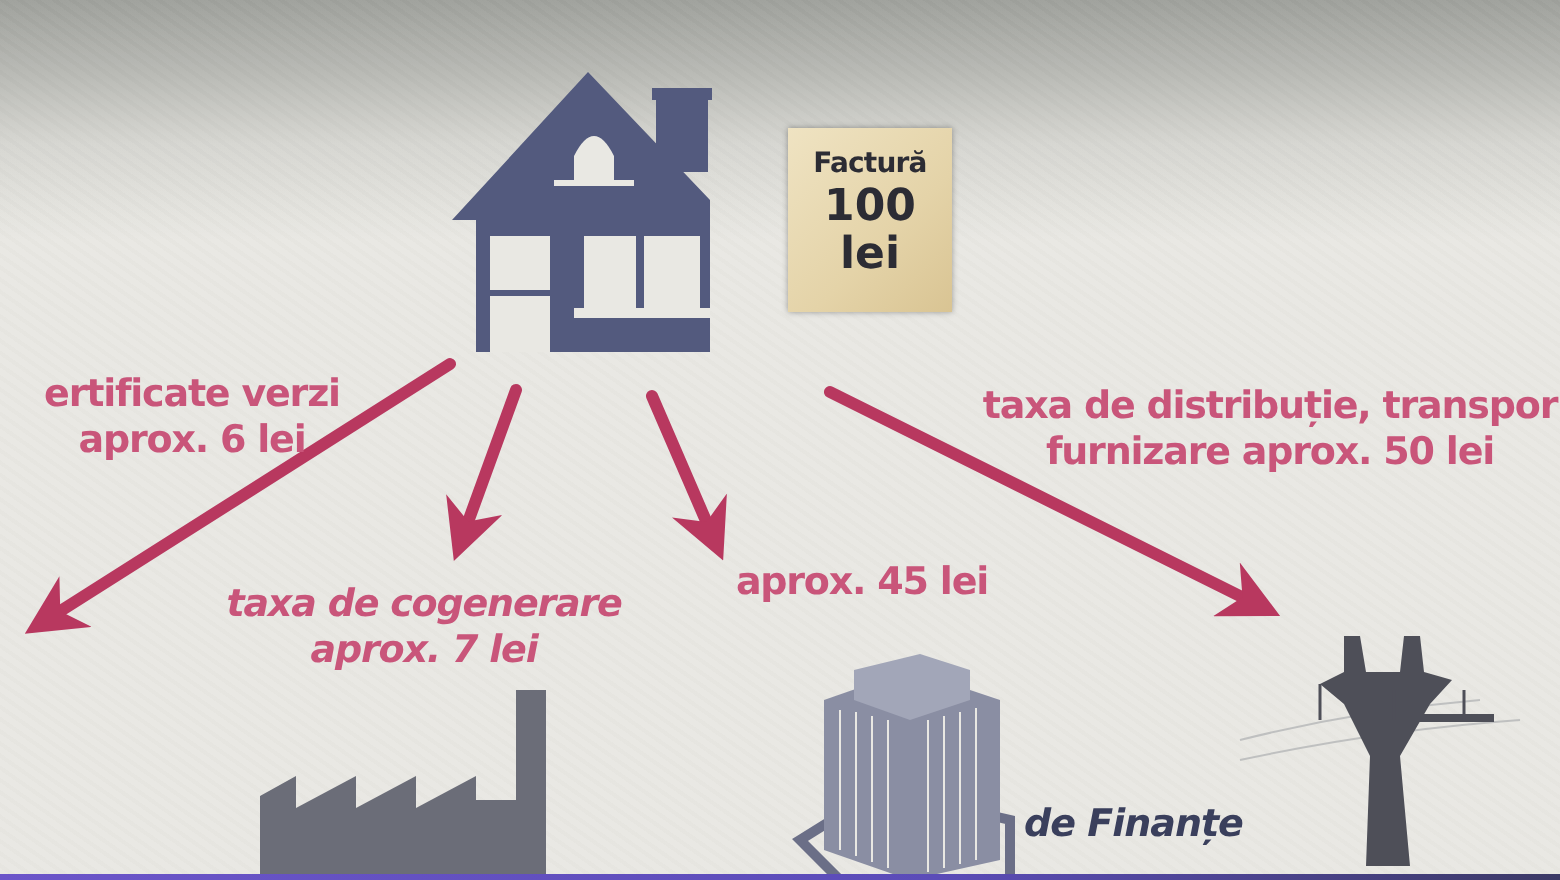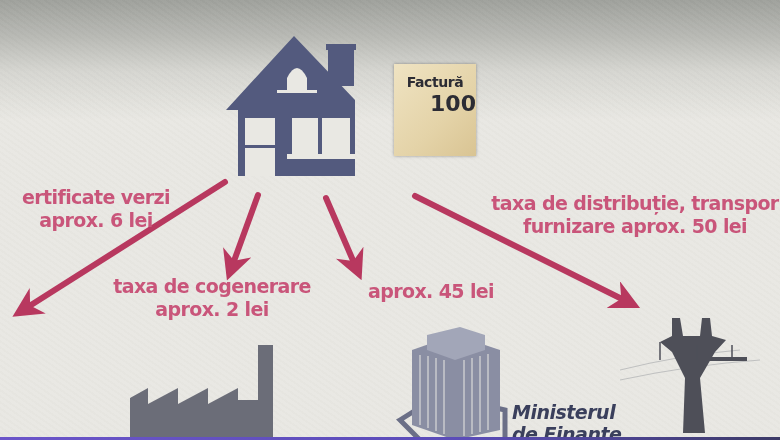--- a/index.html
+++ b/index.html
@@ -25,21 +25,21 @@
     }
     .label span { display: block; }
     .invoice {
       position: absolute; left: 394px; top: 64px; width: 82px; height: 92px;
       background: linear-gradient(135deg, #efe3c2 0%, #e4d3a8 60%, #d9c493 100%);
       box-shadow: 0 0 3px rgba(0,0,0,0.35);
       text-align: center; color: #2c2c34; font-weight: bold;
       font-family: "DejaVu Sans", sans-serif;
     }
     .invoice .t1 { font-size: 14px; margin-top: 10px; letter-spacing: -0.4px; }
-    .invoice .t2 { font-size: 22px; line-height: 24px; margin-top: 2px; text-align: right; }
+    .invoice .t2 { font-size: 22px; line-height: 24px; margin-top: 2px; }
     .invoice .t3 { font-size: 22px; line-height: 24px; }
     .ministry {
       position: absolute; left: 512px; top: 401px; color: #3a3f5c;
       font-style: italic; font-weight: bold; font-size: 19px; line-height: 22px;
       font-family: "DejaVu Sans", sans-serif; letter-spacing: -0.5px;
     }
     .bottom-bar {
       position: absolute; left: 0; top: 437px; width: 780px; height: 3px;
       background: linear-gradient(90deg, #6b55c9 0%, #5b4cb8 60%, #3c3a66 100%);
     }
@@ -114,37 +114,37 @@
         <line x1="660" y1="342" x2="660" y2="360"></line>
         <line x1="697" y1="345" x2="697" y2="360"></line>
         <line x1="732" y1="345" x2="732" y2="360"></line>
       </g>
     </g>
   </svg>
 
   <div class="invoice">
     <div class="t1">Factură</div>
     <div class="t2">100</div>
+    <div class="t3">lei</div>
   </div>
 
   <div class="label" style="left:-4px; top:186px; width:200px;">
     <span>ertificate verzi</span>
     <span>aprox. 6 lei</span>
   </div>
-  <div class="label" style="left:103px; top:275px; width:218px;">
+  <div class="label" style="left:103px; top:291px; width:218px;font-style:italic;">
     <span>taxa de cogenerare</span>
-    <span>aprox. 2 lei</span>
+    <span>aprox. 7 lei</span>
   </div>
   <div class="label" style="left:356px; top:280px; width:150px;">
     <span>aprox. 45 lei</span>
   </div>
   <div class="label" style="left:480px; top:192px; width:310px;">
     <span>taxa de distribuție, transpor</span>
     <span>furnizare aprox. 50 lei</span>
   </div>
 
   <div class="ministry">
-    <div>Ministerul</div>
     <div>de Finanțe</div>
   </div>
 
   <div class="bottom-bar"></div>
 </div>
 
 </body></html>

